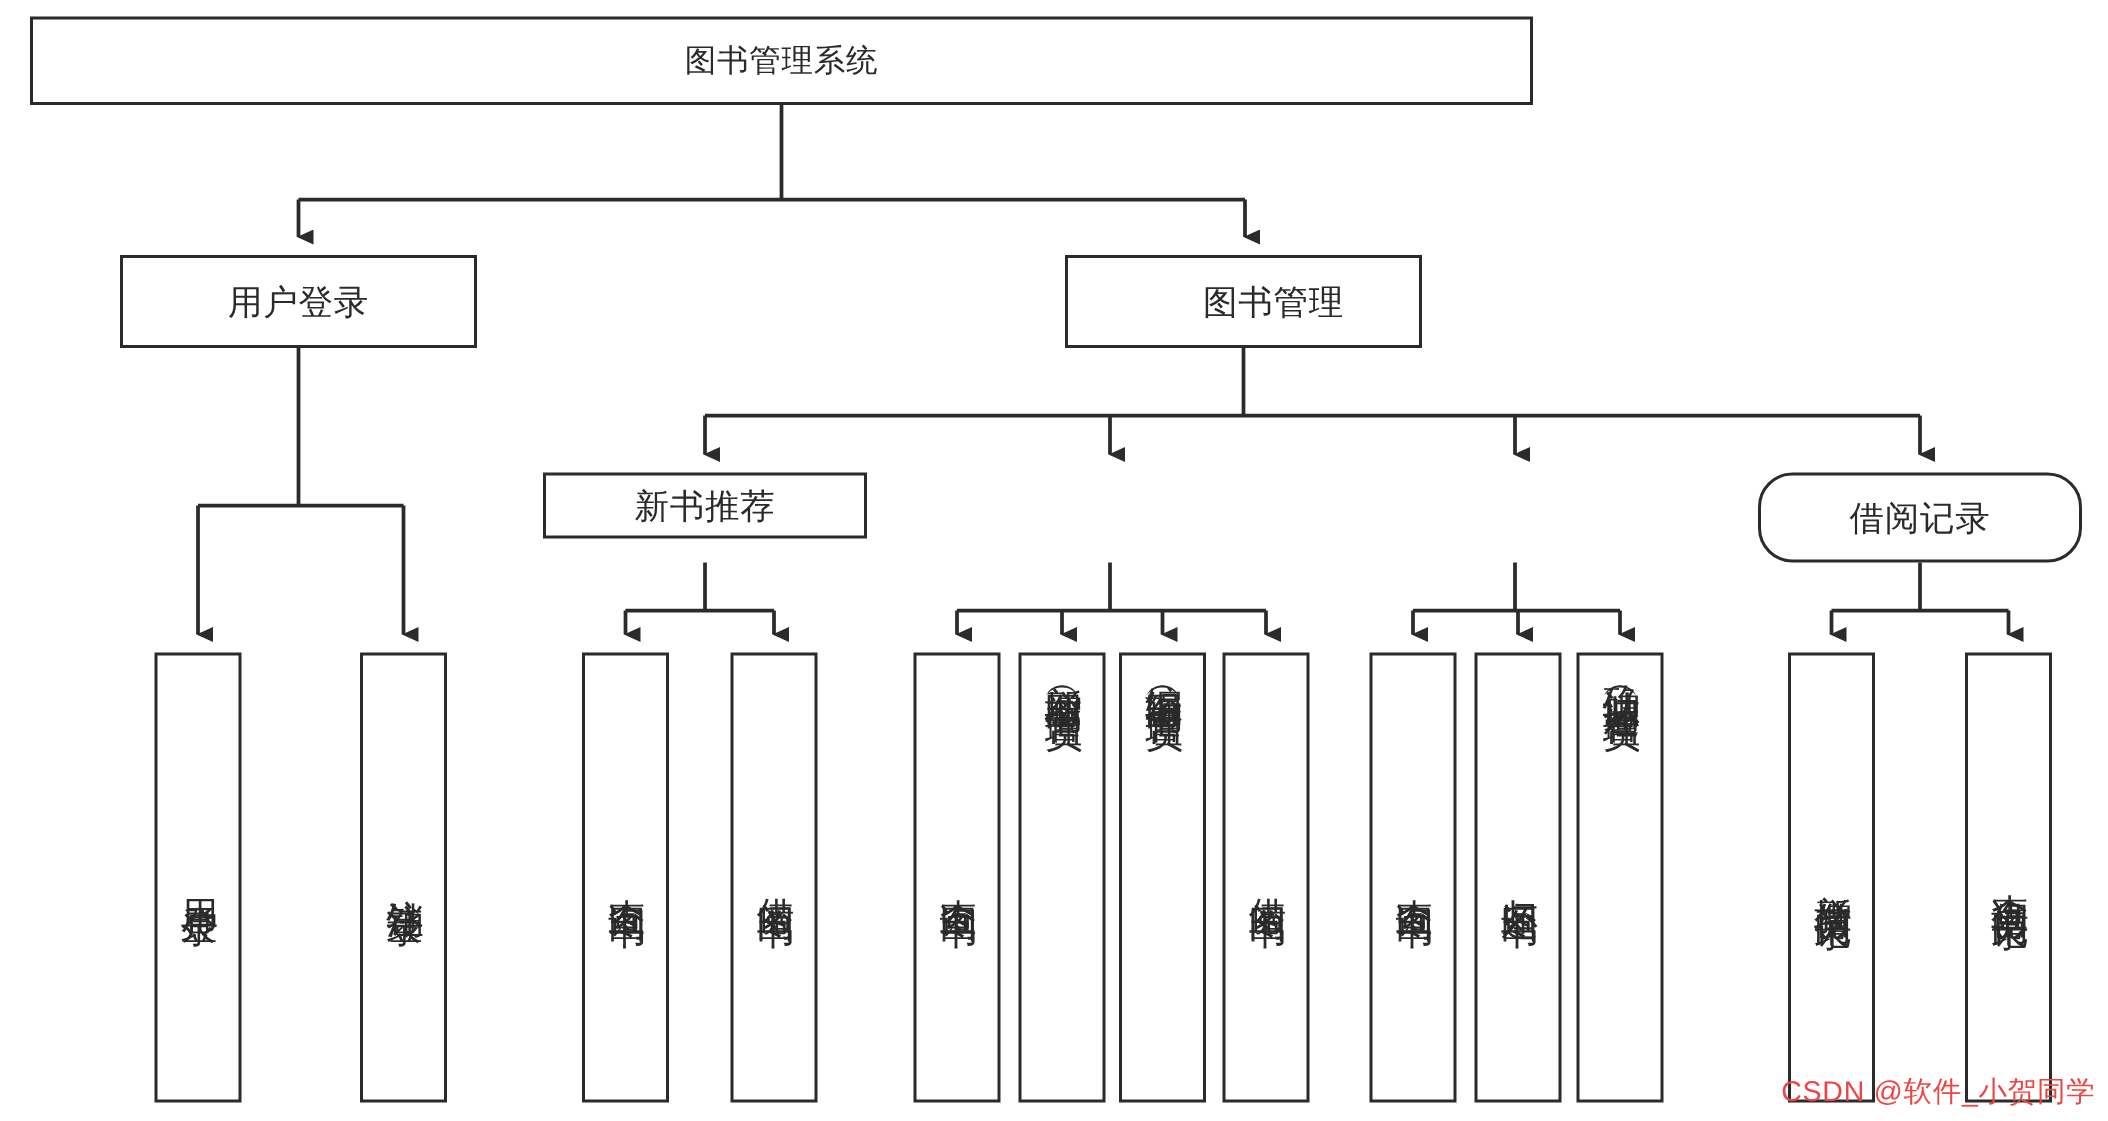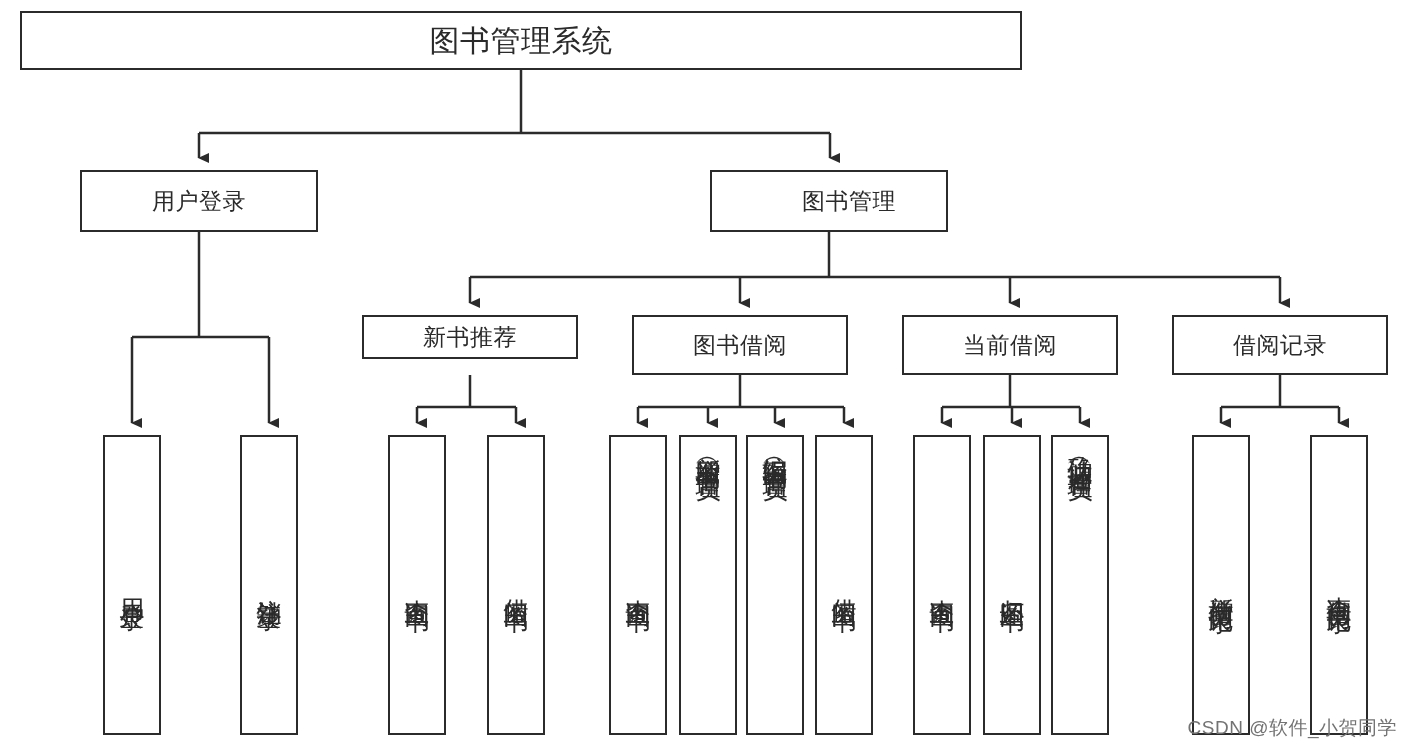--- a/index.html
+++ b/index.html
@@ -40,21 +40,21 @@
     display: block;
     text-align: center;
     line-height: 1.0;
     white-space: nowrap;
   }
   .node.horizontal .node-label {
     font-size: 23px;
     letter-spacing: 0.5px;
   }
   .node.root .node-label {
-    font-size: 30px;
+    font-size: 21px;
   }
   .node.vertical {
     align-items: flex-start;
     justify-content: center;
     padding-top: 0px;
   }
   .node.vertical .node-label {
     writing-mode: vertical-rl;
     text-orientation: upright;
     font-size: 25px;
@@ -63,21 +63,21 @@
     white-space: nowrap;
   }
   .node.vertical.centered {
     align-items: center;
   }
   .watermark {
     position: absolute;
     right: 8px;
     bottom: 6px;
     font-size: 19px;
-    color: #737373;
+    color: #ef4444;
     white-space: nowrap;
     letter-spacing: 0.5px;
     pointer-events: none;
   }
 </style>
 </head>
 <body>
 
 <div id="diagram-root">
 
@@ -138,27 +138,21 @@
   <div class="node horizontal" style="left:80px; top:170px; width:238px; height:62px;">
     <span class="node-label">用户登录</span>
   </div>
   <div class="node horizontal" style="left:710px; top:170px; width:238px; height:62px;padding-left:40px;">
     <span class="node-label">图书管理</span>
   </div>
 
   <div class="node horizontal" style="left:362px; top:315px; width:216px; height:44px;">
     <span class="node-label">新书推荐</span>
   </div>
-  <div class="node horizontal" style="left:632px; top:315px; width:216px; height:60px;">
-    <span class="node-label">图书借阅</span>
-  </div>
-  <div class="node horizontal" style="left:902px; top:315px; width:216px; height:60px;">
-    <span class="node-label">当前借阅</span>
-  </div>
-  <div class="node horizontal" style="left:1172px; top:315px; width:216px; height:60px;">
+  <div class="node horizontal" style="left:1172px; top:315px; width:216px; height:60px;border-radius:23px;">
     <span class="node-label">借阅记录</span>
   </div>
 
   <div class="node vertical centered" style="left:103px; top:435px; width:58px; height:300px;">
     <span class="node-label">用户登录</span>
   </div>
   <div class="node vertical centered" style="left:240px; top:435px; width:58px; height:300px;">
     <span class="node-label">注销登录</span>
   </div>
 

